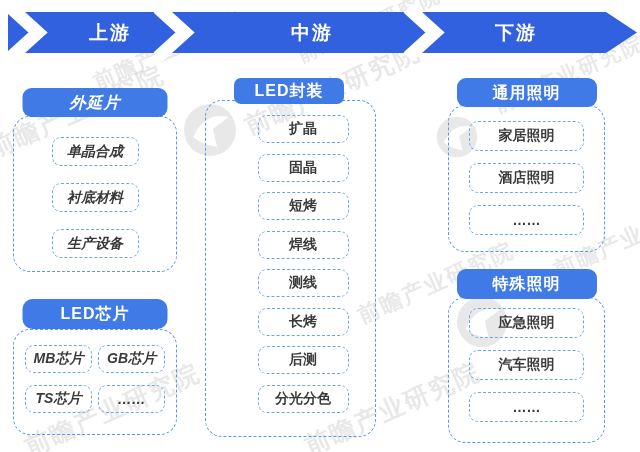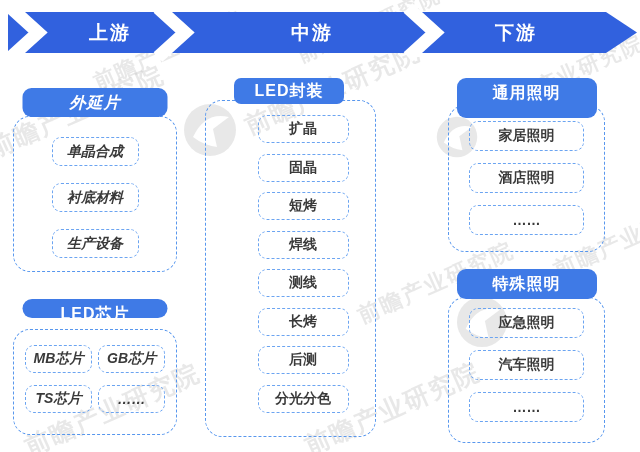--- a/index.html
+++ b/index.html
@@ -91,21 +91,21 @@
   <section class="group" style="left:13px;top:116px;width:164px;height:156px;font-style:italic;">
     <div class="hdr" style="top:-29px;width:145px;height:29px;line-height:29px;">外延片</div>
     <div class="col-items" style="padding-top:20px;gap:17px;">
       <div class="item" style="width:87px;height:29px;">单晶合成</div>
       <div class="item" style="width:87px;height:29px;">衬底材料</div>
       <div class="item" style="width:87px;height:29px;">生产设备</div>
     </div>
   </section>
 
   <section class="group" style="left:13px;top:329px;width:164px;height:106px;">
-    <div class="hdr" style="top:-31px;width:145px;height:19px;line-height:30px;border-radius:10px;">LED芯片</div>
+    <div class="hdr" style="top:-31px;width:145px;height:30px;line-height:30px;border-radius:10px;">LED芯片</div>
     <div class="grid-items" style="padding:15px 11px 0;gap:12px 6px;">
       <div class="item" style="height:28px;">MB芯片</div>
       <div class="item" style="height:28px;">GB芯片</div>
       <div class="item" style="height:28px;">TS芯片</div>
       <div class="item" style="height:28px;">……</div>
     </div>
   </section>
 
   <section class="group" style="left:205px;top:100px;width:171px;height:337px;">
     <div class="hdr" style="left:83px;top:-23px;width:110px;height:26px;line-height:26px;border-radius:7px;">LED封装</div>
@@ -115,21 +115,21 @@
       <div class="item" style="width:91px;height:28px;">短烤</div>
       <div class="item" style="width:91px;height:28px;">焊线</div>
       <div class="item" style="width:91px;height:28px;">测线</div>
       <div class="item" style="width:91px;height:28px;">长烤</div>
       <div class="item" style="width:91px;height:28px;">后测</div>
       <div class="item" style="width:91px;height:28px;font-family:Liberation Mono, monospace;">分光分色</div>
     </div>
   </section>
 
   <section class="group" style="left:448px;top:105px;width:157px;height:147px;">
-    <div class="hdr" style="top:-28px;width:140px;height:40px;line-height:29px;">通用照明</div>
+    <div class="hdr" style="top:-28px;width:140px;height:29px;line-height:29px;">通用照明</div>
     <div class="col-items" style="padding-top:15px;gap:12px;">
       <div class="item" style="width:115px;height:30px;">家居照明</div>
       <div class="item" style="width:115px;height:30px;">酒店照明</div>
       <div class="item" style="width:115px;height:30px;">……</div>
     </div>
   </section>
 
   <section class="group" style="left:448px;top:297px;width:157px;height:146px;">
     <div class="hdr" style="top:-29px;width:140px;height:30px;line-height:30px;">特殊照明</div>
     <div class="col-items" style="padding-top:10px;gap:12px;">

